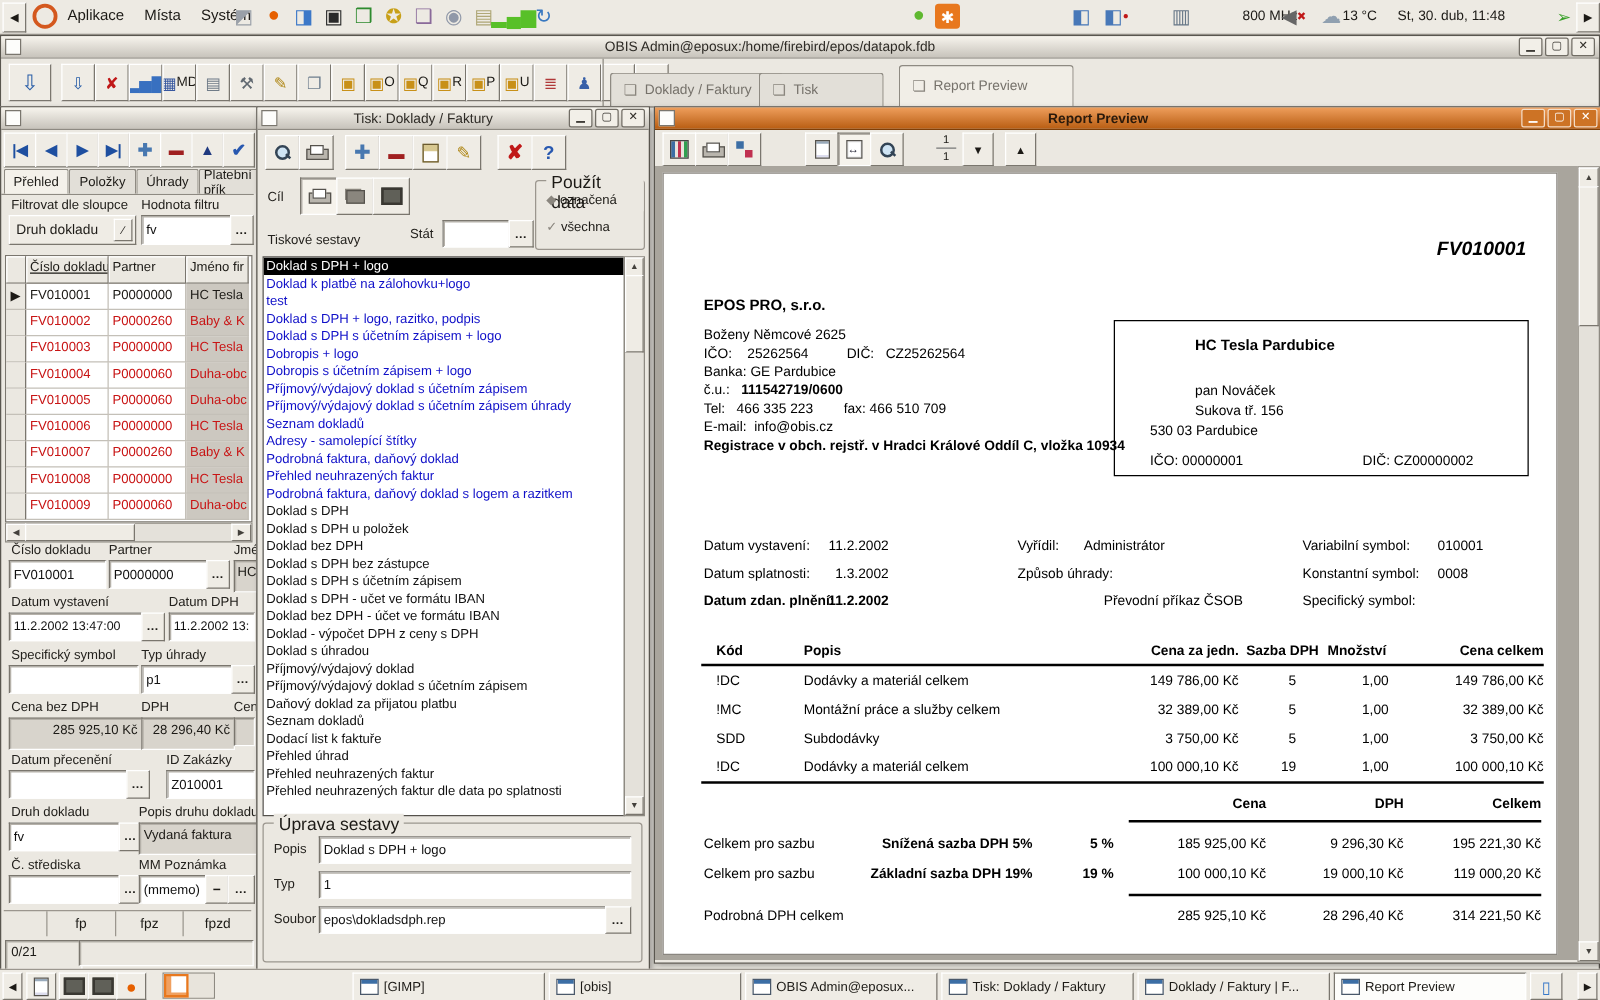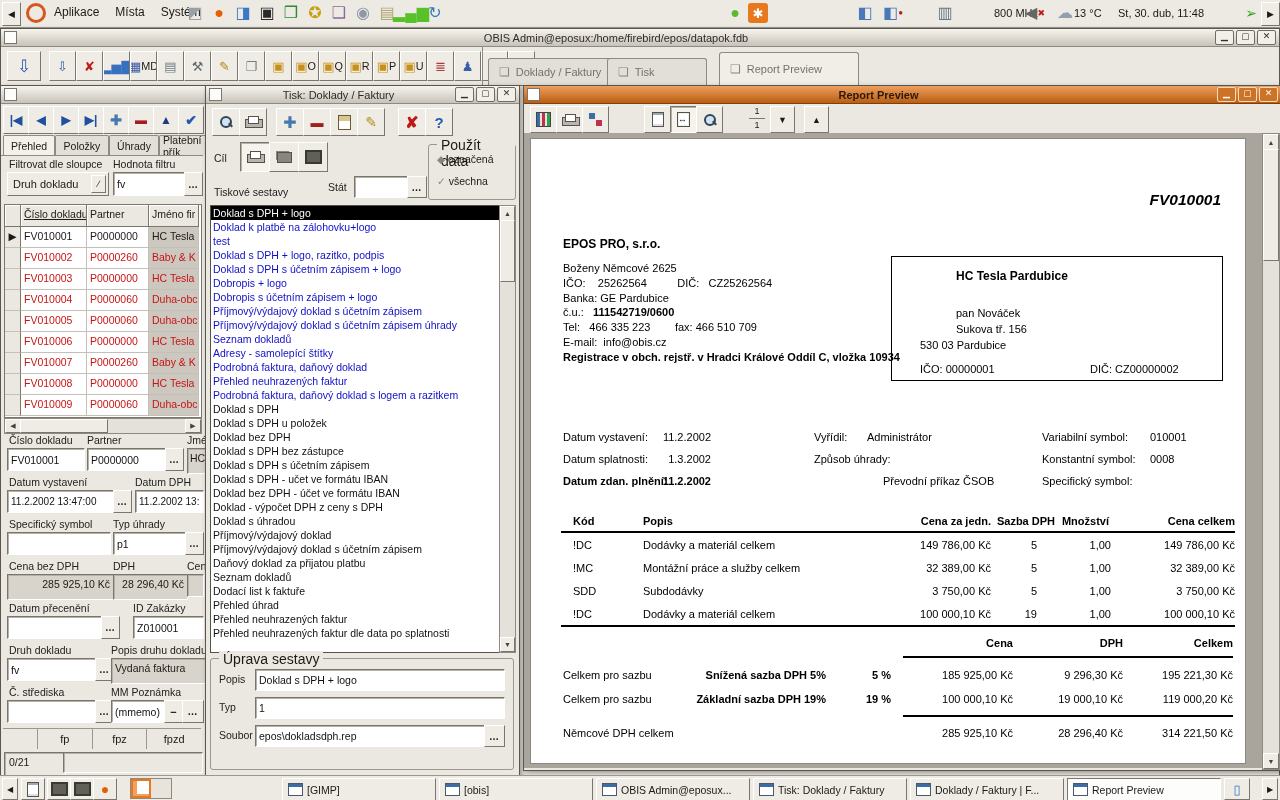--- a/index.html
+++ b/index.html
@@ -703,21 +703,21 @@
           <div class="inv" style="left:382px;top:32px;width:100px;text-align:right">185 925,00 Kč</div>
           <div class="inv" style="left:492px;top:32px;width:100px;text-align:right">9 296,30 Kč</div>
           <div class="inv" style="left:600px;top:32px;width:102px;text-align:right">195 221,30 Kč</div>
           <div class="inv" style="left:32px;top:56px">Celkem pro sazbu</div>
           <div class="inv bold" style="left:80px;top:56px;width:215px;text-align:right">Základní sazba DPH 19%</div>
           <div class="inv bold" style="left:310px;top:56px;width:50px;text-align:right">19 %</div>
           <div class="inv" style="left:382px;top:56px;width:100px;text-align:right">100 000,10 Kč</div>
           <div class="inv" style="left:492px;top:56px;width:100px;text-align:right">19 000,10 Kč</div>
           <div class="inv" style="left:600px;top:56px;width:102px;text-align:right">119 000,20 Kč</div>
           <div class="blkline" style="left:372px;top:78px;width:330px;height:2px"></div>
-          <div class="inv" style="left:32px;top:90px">Němcové DPH celkem</div>
+          <div class="inv" style="left:32px;top:90px">Podrobná DPH celkem</div>
           <div class="inv" style="left:382px;top:90px;width:100px;text-align:right">285 925,10 Kč</div>
           <div class="inv" style="left:492px;top:90px;width:100px;text-align:right">28 296,40 Kč</div>
           <div class="inv" style="left:600px;top:90px;width:102px;text-align:right">314 221,50 Kč</div>
         </div>
       </div>
 
       <div class="scroll" style="left:738px;top:0;width:16px;height:635px">
         <div class="sarr" style="left:0;top:0;width:14px;height:14px">▲</div>
         <div class="sthumb" style="left:0;top:15px;width:14px;height:110px"></div>
         <div class="sarr" style="left:0;bottom:0;width:14px;height:14px">▼</div>

